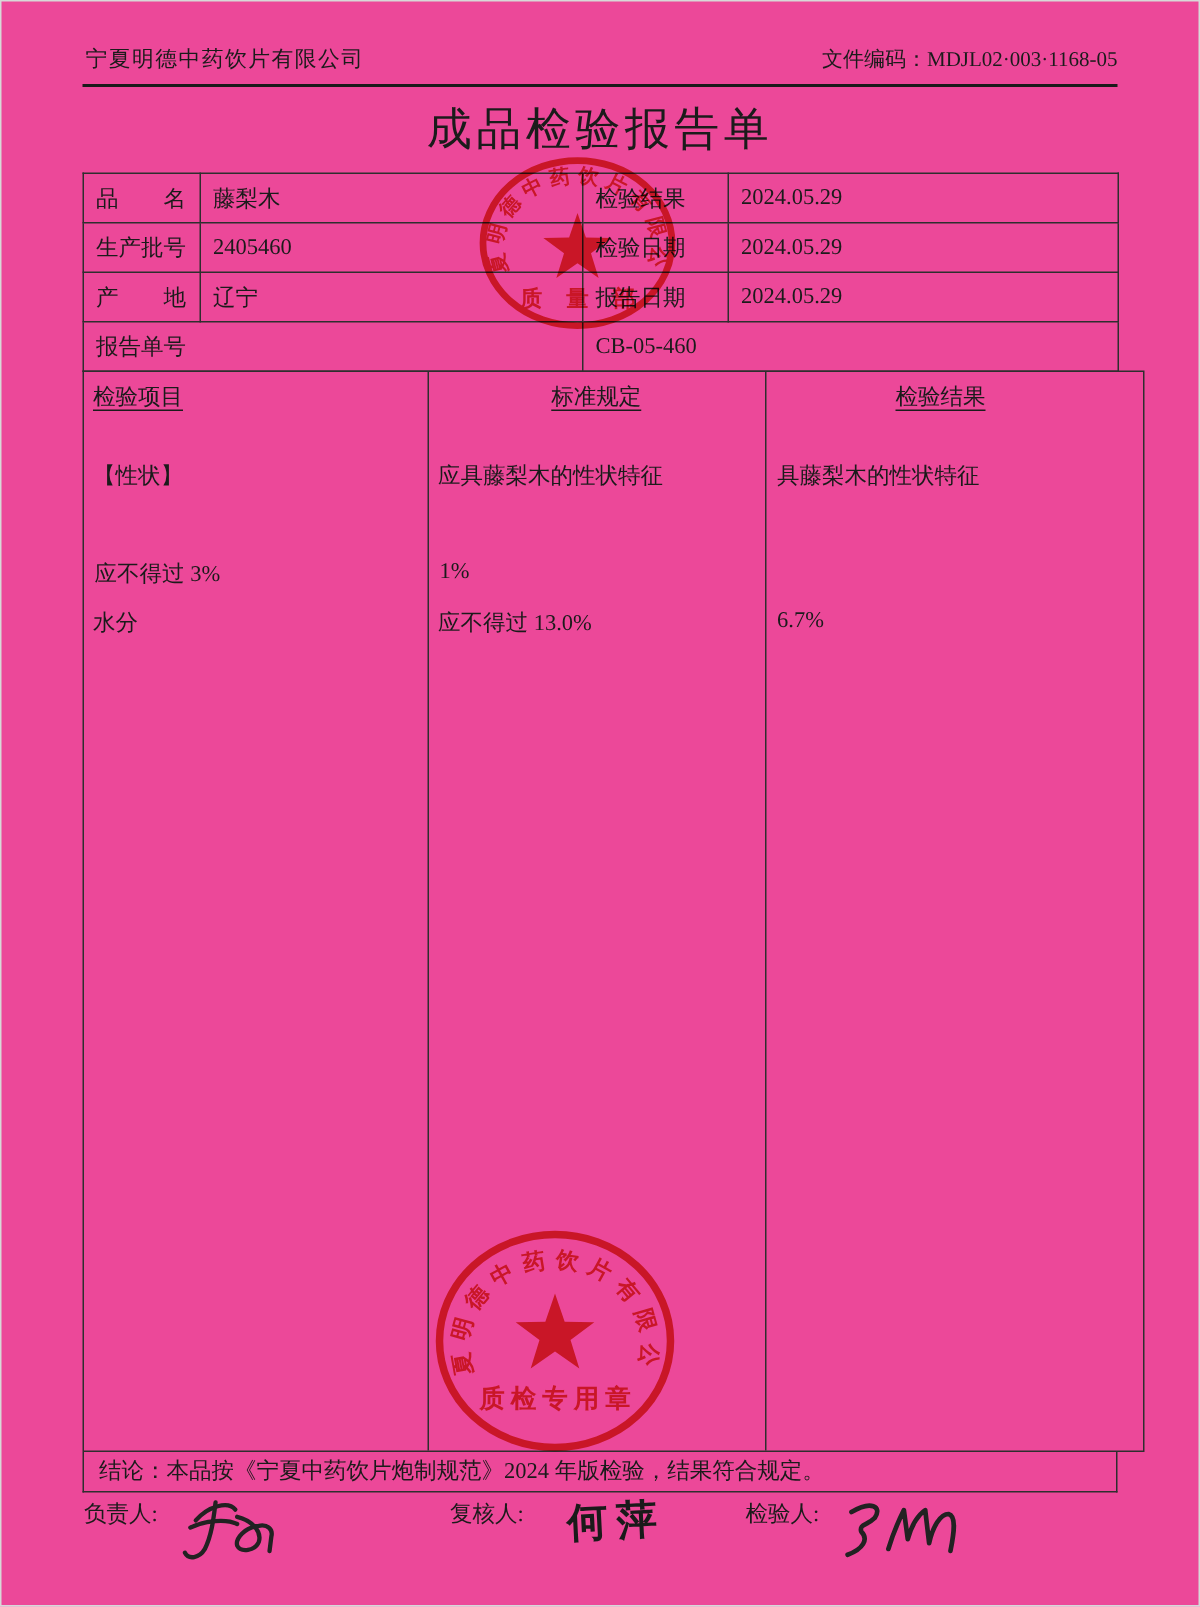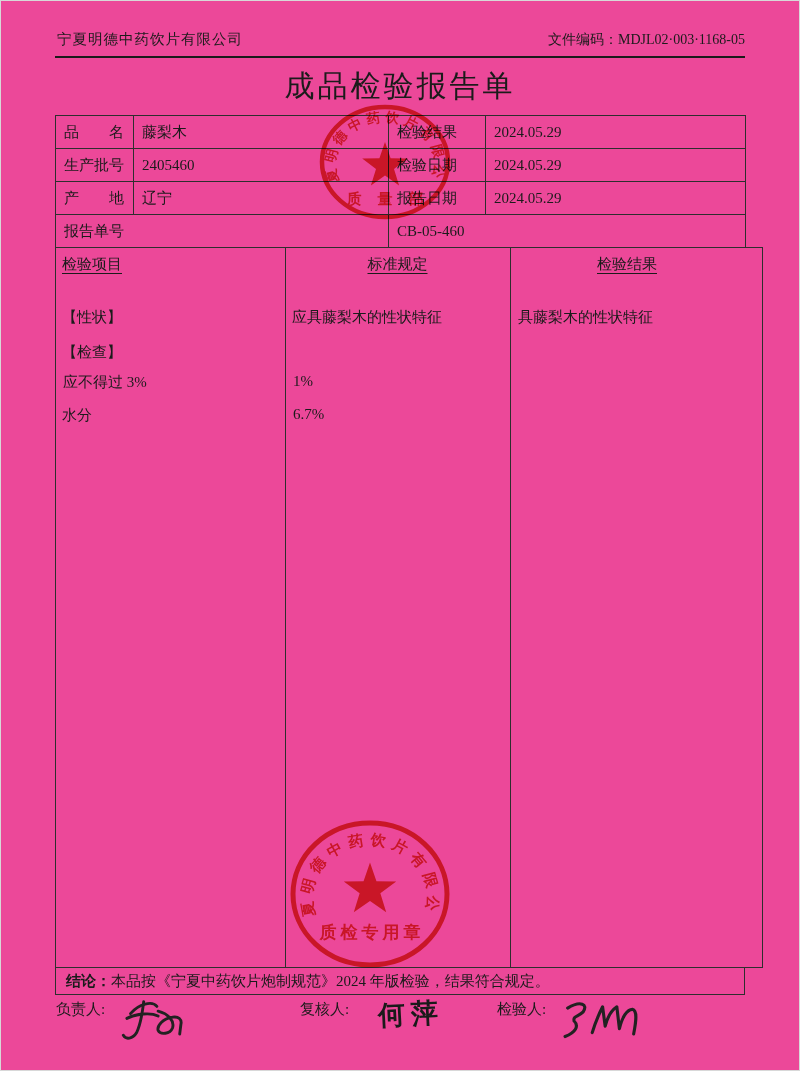--- a/index.html
+++ b/index.html
@@ -39,21 +39,21 @@
   .thead{top:7px;}
   .thead span{text-decoration:underline;text-underline-offset:4px;}
   .thead .c2,.thead .c3{text-align:center;padding-left:0;}
   .r1{top:60px;} .r2{top:95px;} .r3{top:125px;} .r4{top:158px;} .r5{top:192px;}
   
   .conclusion{
     left:55px;top:968px;width:690px;height:27px;box-sizing:border-box;
     border-left:1px solid #2e2e2e;border-right:1px solid #2e2e2e;border-bottom:1px solid #2e2e2e;
     line-height:26px;padding-left:10px;font-size:15px;white-space:nowrap;
   }
-  .conclusion b{font-weight:bold;}
+  .conclusion b{font-weight:normal;}
   
   .sig-label{top:1000px;font-size:15px;}
   .sl1{left:56px;} .sl2{left:300px;} .sl3{left:497px;}
   .sig-svg path{fill:none;stroke:#222;stroke-width:2.4;stroke-linecap:round;stroke-linejoin:round;}
   .sig-text{
     left:378px;top:996px;font-size:27px;font-weight:bold;
     transform:rotate(-3deg);letter-spacing:6px;color:#1a1a1a;
   }
   
   .stamp{mix-blend-mode:multiply;opacity:0.92;}
@@ -111,30 +111,30 @@
       <div class="c2"><span>标准规定</span></div>
       <div class="c3"><span>检验结果</span></div>
     </div>
 
     <div class="trow r1">
       <div class="c1">【性状】</div>
       <div class="c2">应具藤梨木的性状特征</div>
       <div class="c3">具藤梨木的性状特征</div>
     </div>
     <div class="trow r2">
-      <div class="c1">【检查】</div>
       <div class="c2"></div>
       <div class="c3"></div>
     </div>
     <div class="trow r3">
       <div class="c2">应不得过 3%</div>
       <div class="c3">1%</div>
     </div>
     <div class="trow r4">
       <div class="c1">水分</div>
+      <div class="c2">应不得过 13.0%</div>
       <div class="c3">6.7%</div>
     </div>
   </div>
 
   <div class="abs conclusion">
     <b>结论：</b><span>本品按《宁夏中药饮片炮制规范》2024 年版检验，结果符合规定。</span>
   </div>
 
   <div class="abs sig-label sl1">负责人:</div>
   <div class="abs sig-label sl2">复核人:</div>

